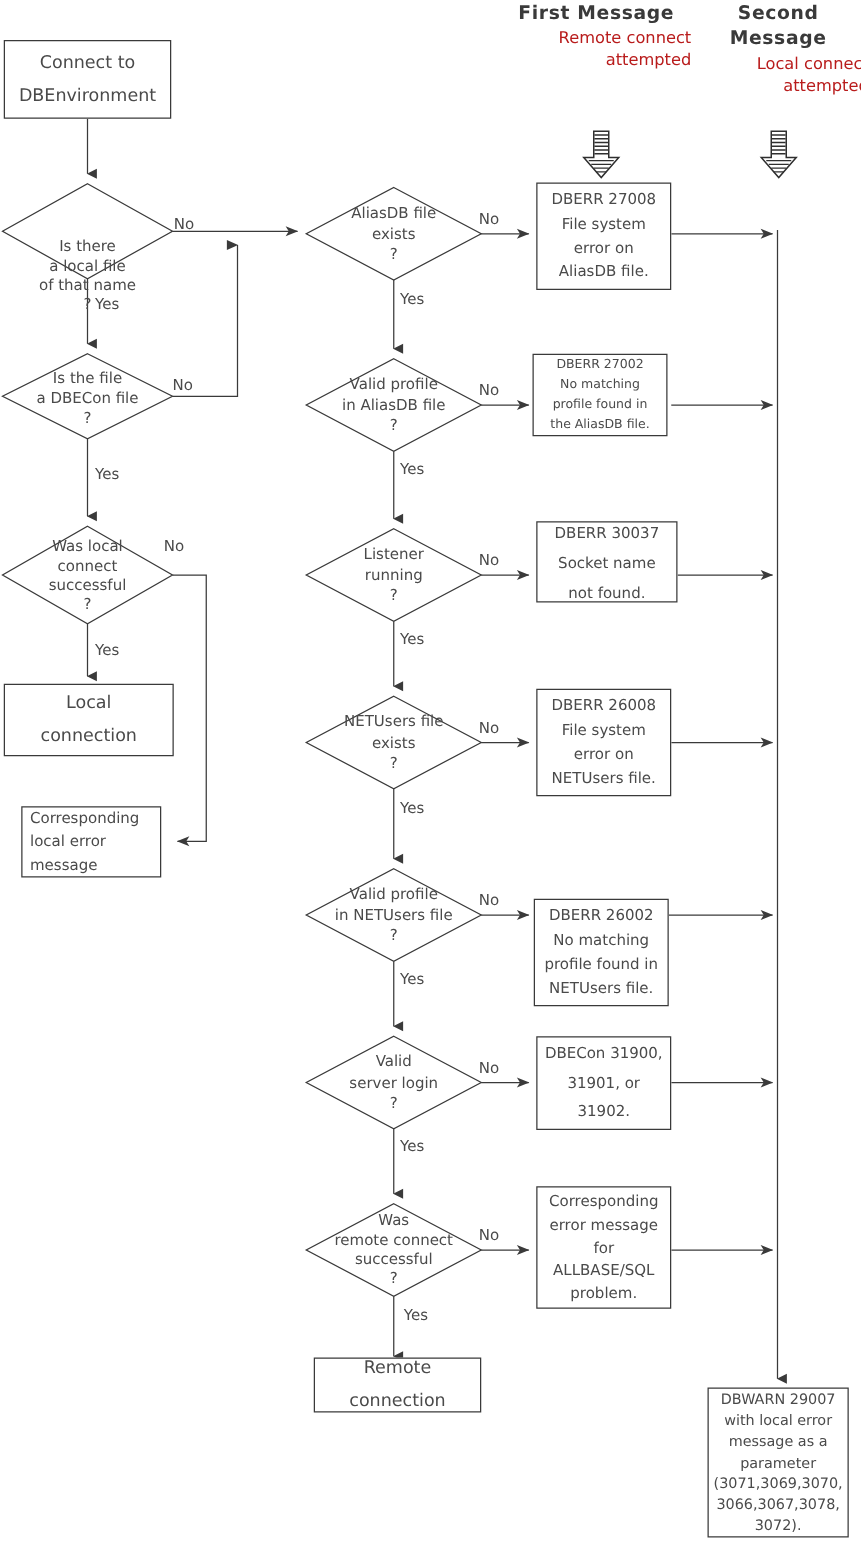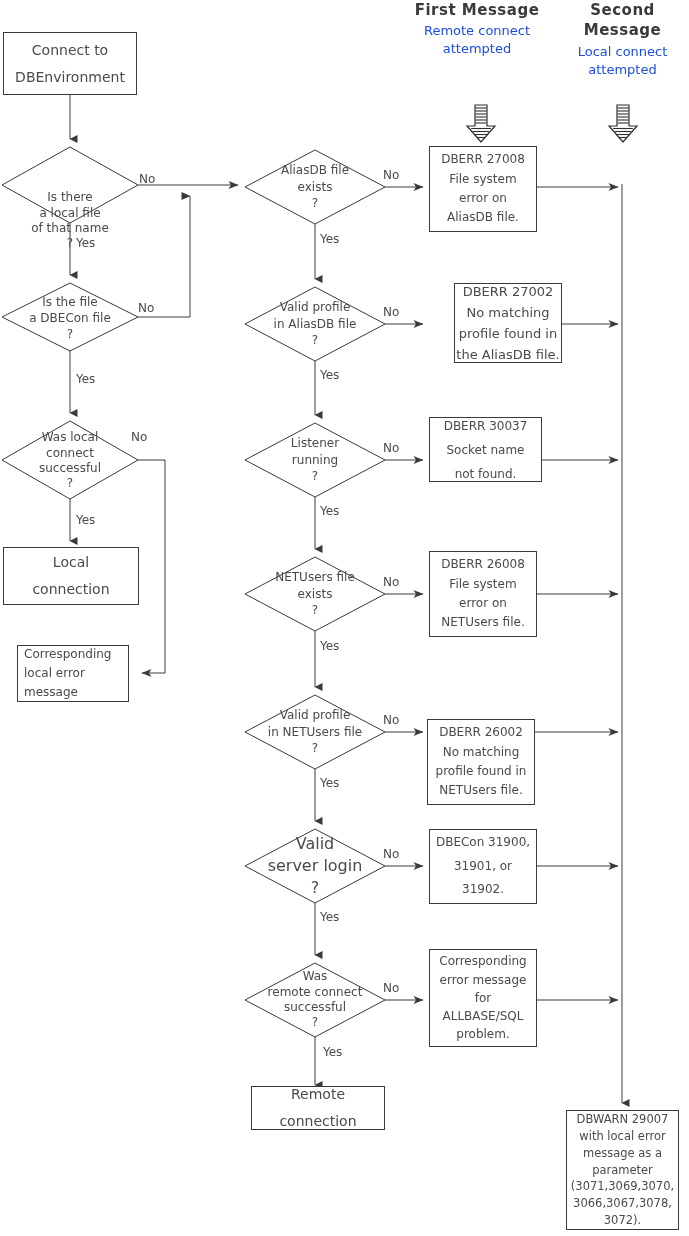--- a/index.html
+++ b/index.html
@@ -68,22 +68,23 @@
   .header-col .htitle {
     font-weight: bold;
     font-size: 15px;
     line-height: 1.35;
     letter-spacing: 0.5px;
   }
   .header-col .hsub {
     font-weight: normal;
     font-size: 13px;
     line-height: 1.4;
-    color: #1d4ed8;
+    color: #b91c1c;
     margin-top: 2px;
+    text-align: right;
   }
   .fat-arrow {
     position: absolute;
     z-index: 4;
   }
 </style>
 </head>
 <body>
 
 <div id="canvas">
@@ -282,21 +283,21 @@
     <span class="ln">exists</span>
     <span class="ln">?</span>
   </div>
 
   <div class="node diamondlabel" style="left:244px; top:706px; width:142px; height:52px; font-size:12px; line-height:1.38;">
     <span class="ln">Valid profile</span>
     <span class="ln">in NETUsers file</span>
     <span class="ln">?</span>
   </div>
 
-  <div class="node diamondlabel" style="left:253px; top:840px; width:124px; height:52px; font-size:16px; line-height:1.38;">
+  <div class="node diamondlabel" style="left:253px; top:840px; width:124px; height:52px; font-size:12px; line-height:1.38;">
     <span class="ln">Valid</span>
     <span class="ln">server login</span>
     <span class="ln">?</span>
   </div>
 
   <div class="node diamondlabel" style="left:246px; top:967px; width:138px; height:66px; font-size:12px; line-height:1.28;">
     <span class="ln">Was</span>
     <span class="ln">remote connect</span>
     <span class="ln">successful</span>
     <span class="ln">?</span>
@@ -307,21 +308,21 @@
     <span class="ln">connection</span>
   </div>
 
   <div class="node boxnode" style="left:429px; top:146px; width:108px; height:86px; font-size:12px; line-height:1.62;">
     <span class="ln">DBERR 27008</span>
     <span class="ln">File system</span>
     <span class="ln">error on</span>
     <span class="ln">AliasDB file.</span>
   </div>
 
-  <div class="node boxnode" style="left:454px; top:283px; width:108px; height:80px; font-size:13px; line-height:1.62;">
+  <div class="node boxnode" style="left:426px; top:283px; width:108px; height:66px; font-size:10px; line-height:1.62;">
     <span class="ln">DBERR 27002</span>
     <span class="ln">No matching</span>
     <span class="ln">profile found in</span>
     <span class="ln">the AliasDB file.</span>
   </div>
 
   <div class="node boxnode" style="left:429px; top:417px; width:113px; height:65px; font-size:12px; line-height:2.0;">
     <span class="ln">DBERR 30037</span>
     <span class="ln">Socket name</span>
     <span class="ln">not found.</span>

